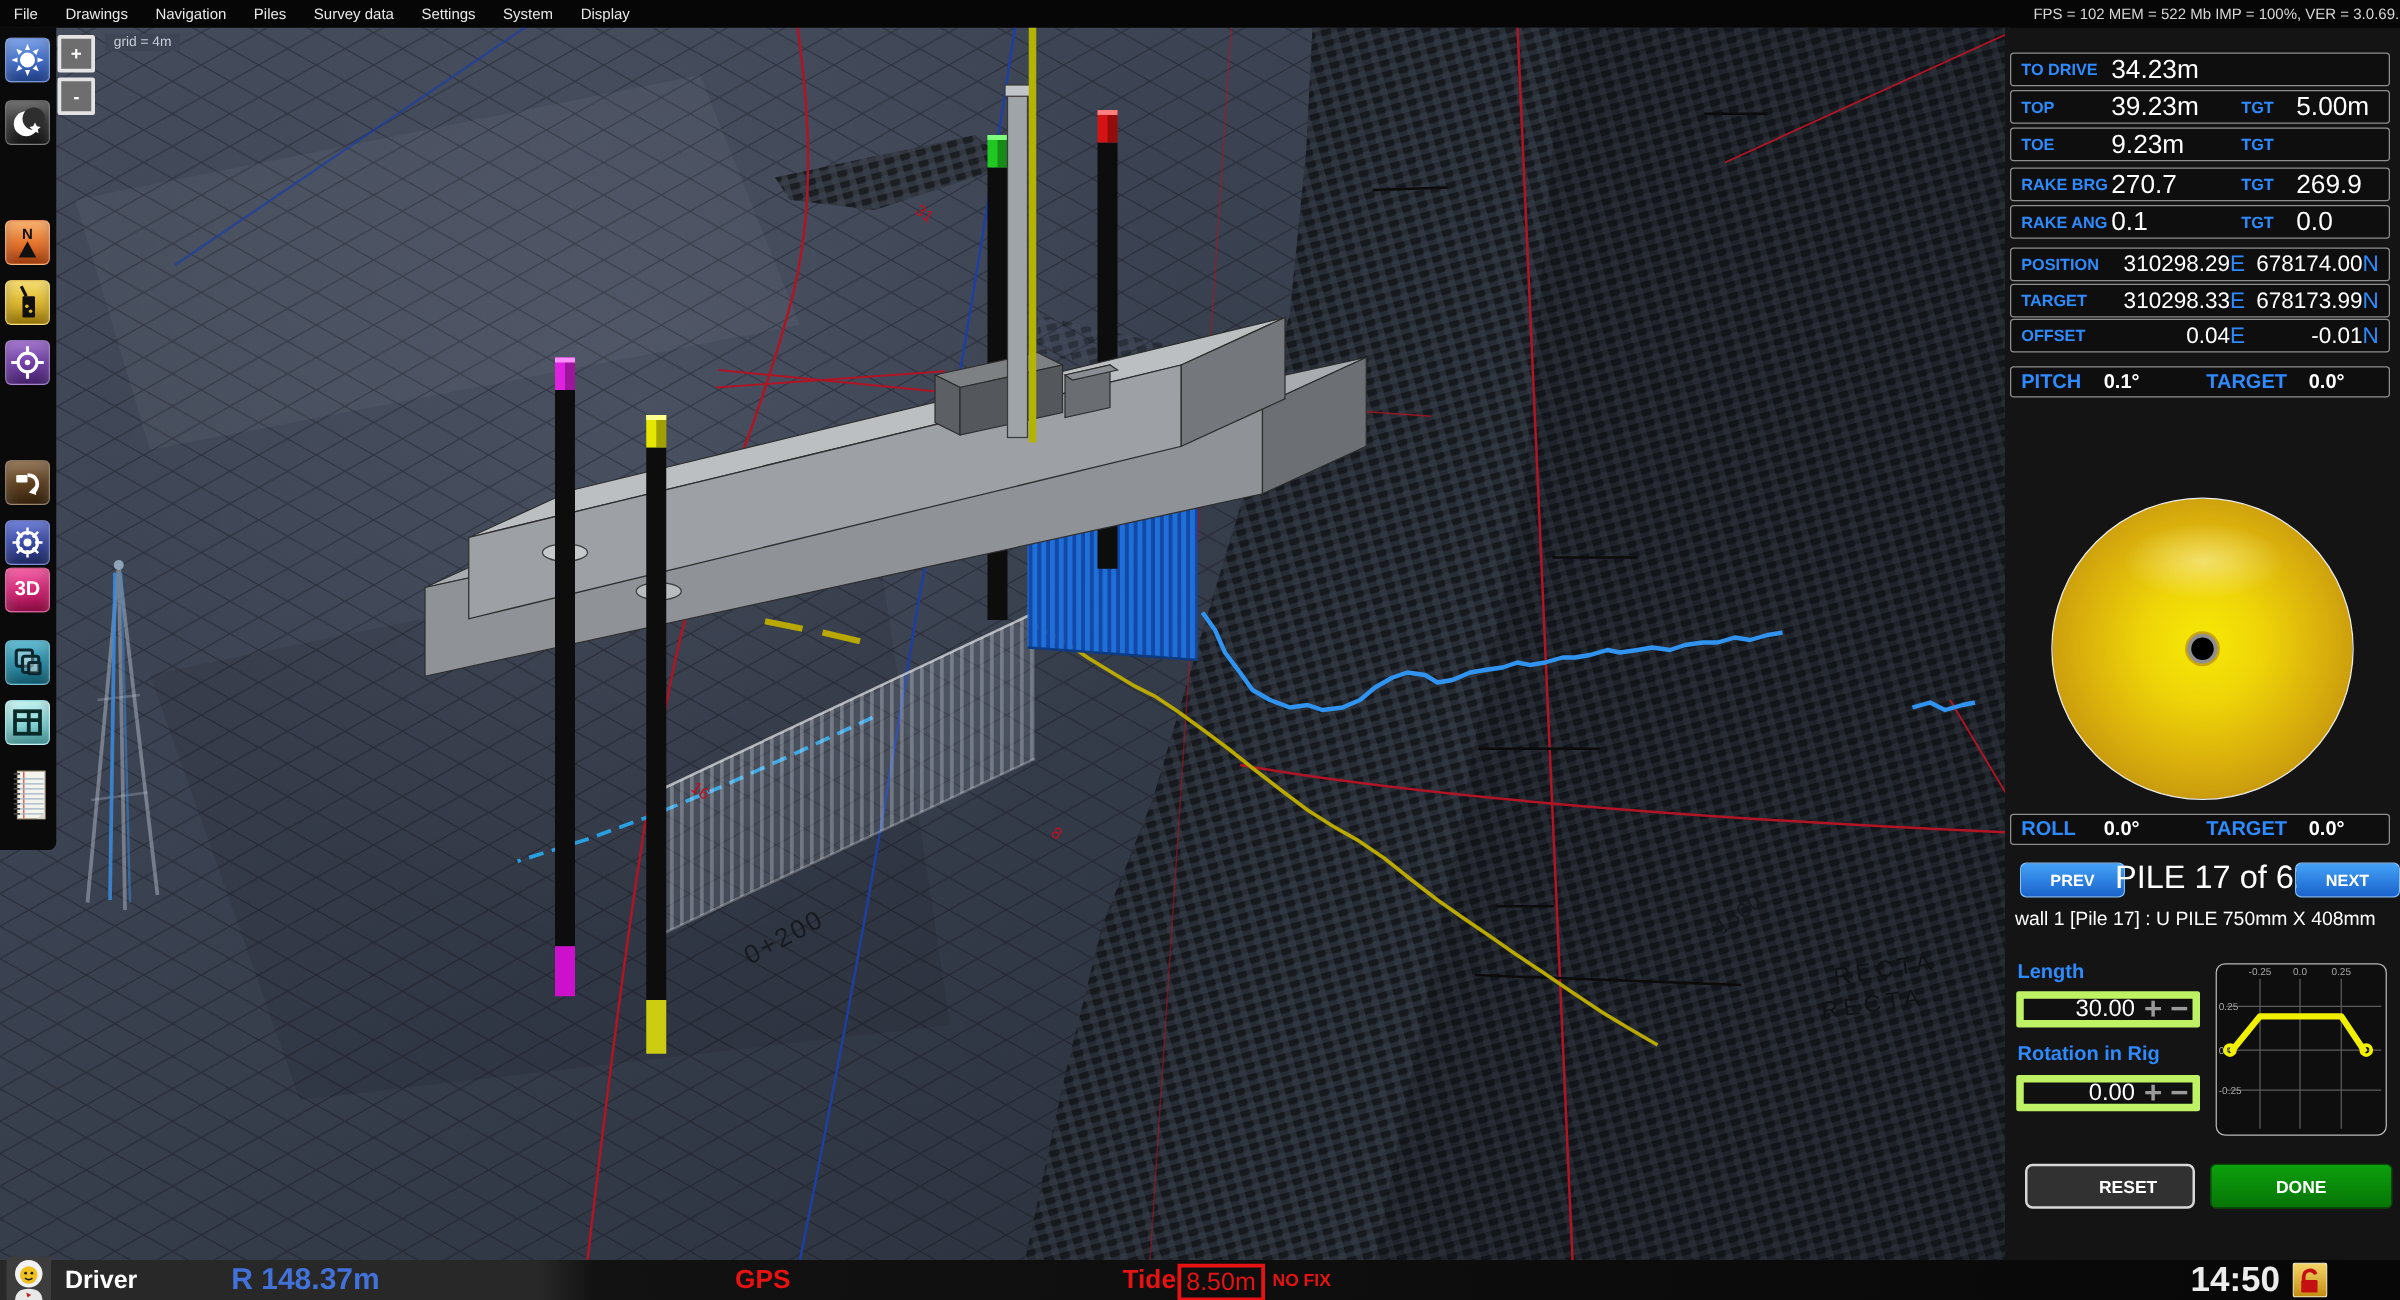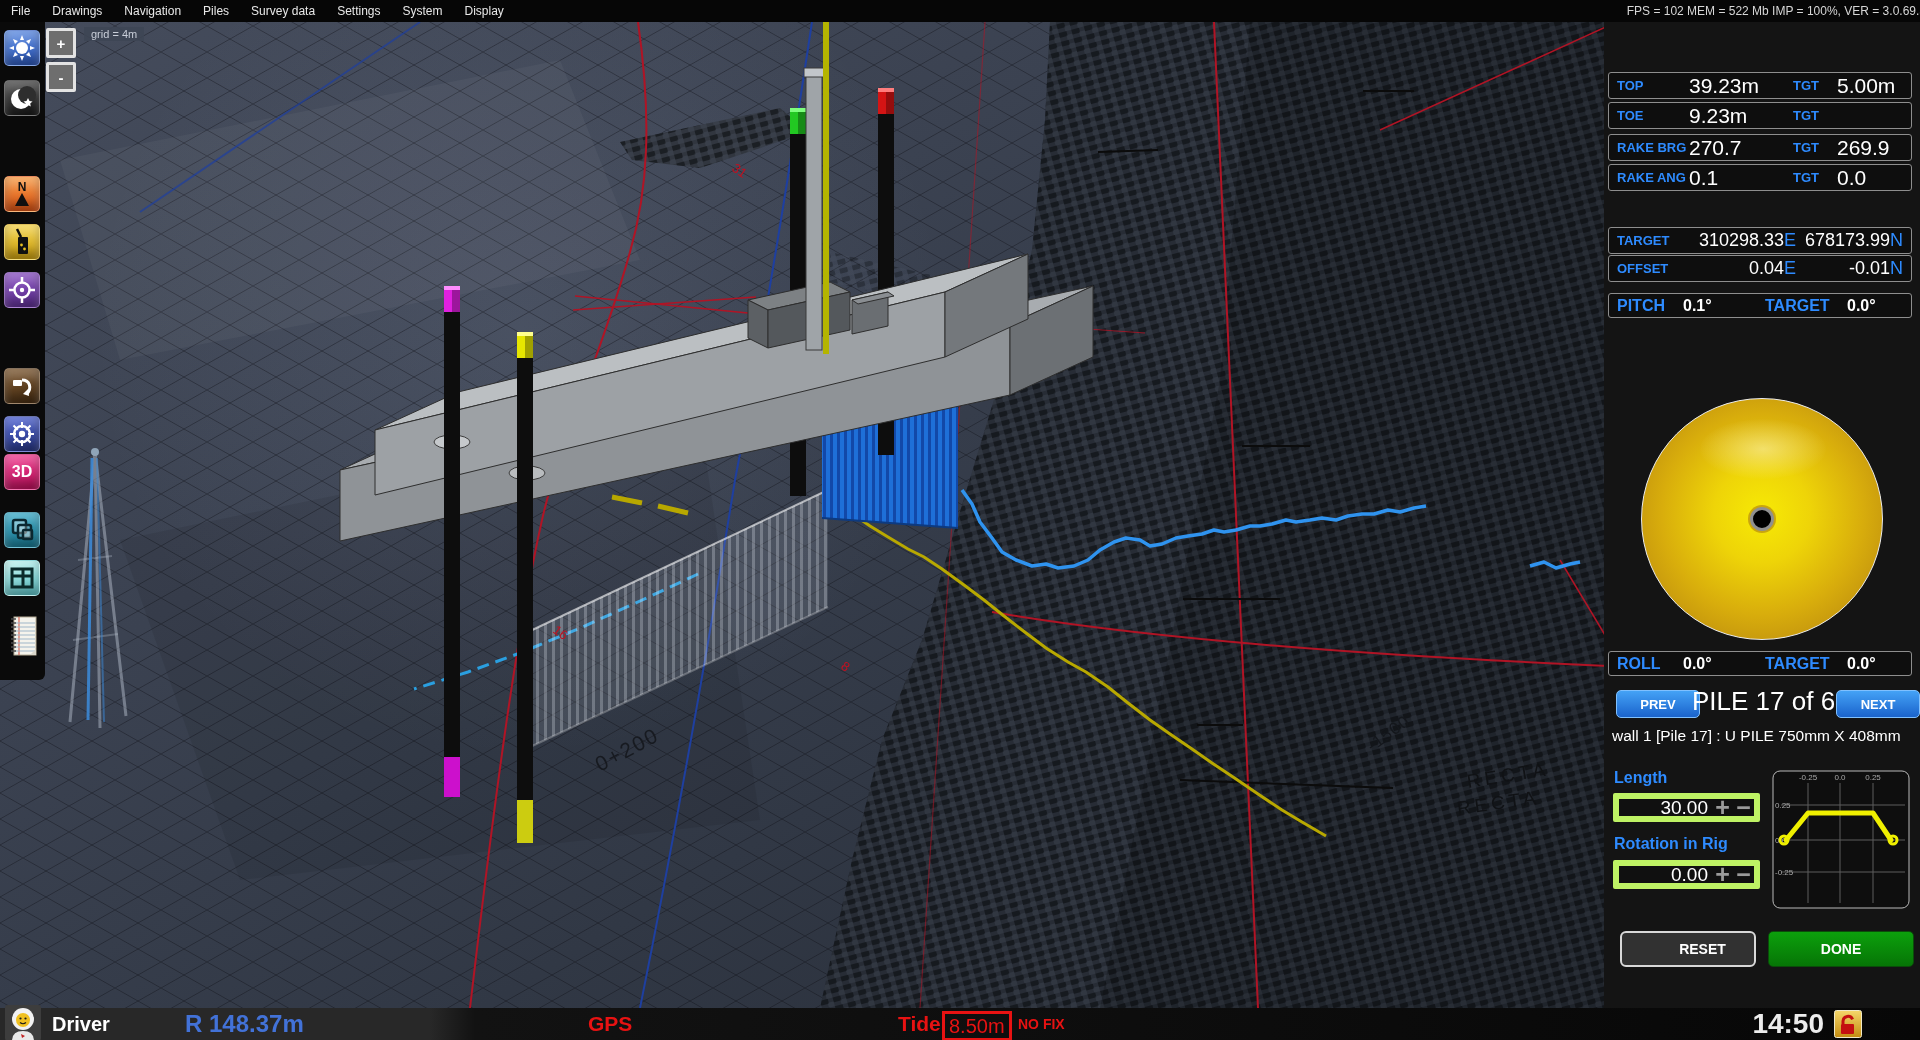--- a/index.html
+++ b/index.html
@@ -370,20 +370,24 @@
         <g stroke="#4a4a4a" stroke-width="1.4">
           <path d="M4,4 H9 M4,8 H9 M4,12 H9 M4,16 H9 M4,20 H9 M4,24 H9 M4,28 H9 M4,32 H9 M4,36 H9"></path>
         </g>
         <polygon points="29,40 23,40 29,34" fill="#d9d6cb"></polygon>
       </svg>
     </div>
   </div>
 
   <div class="panel">
 
+    <div class="prow" style="top:20px;">
+      <span class="plabel">TO DRIVE</span>
+      <span class="pvalue">34.23m</span>
+    </div>
     <div class="prow" style="top:50px;">
       <span class="plabel">TOP</span>
       <span class="pvalue">39.23m</span>
       <span class="ptgt">TGT</span>
       <span class="ptgtv">5.00m</span>
     </div>
     <div class="prow" style="top:80px;">
       <span class="plabel">TOE</span>
       <span class="pvalue">9.23m</span>
       <span class="ptgt">TGT</span>
@@ -395,20 +399,25 @@
       <span class="ptgt">TGT</span>
       <span class="ptgtv">269.9</span>
     </div>
     <div class="prow" style="top:142px;">
       <span class="plabel">RAKE ANG</span>
       <span class="pvalue">0.1</span>
       <span class="ptgt">TGT</span>
       <span class="ptgtv">0.0</span>
     </div>
 
+    <div class="prow" style="top:176px;">
+      <span class="plabel">POSITION</span>
+      <span class="pcoord"><span>310298.29</span><span class="sfx">E</span></span>
+      <span class="pcoord"><span>678174.00</span><span class="sfx">N</span></span>
+    </div>
     <div class="prow" style="top:205px;">
       <span class="plabel">TARGET</span>
       <span class="pcoord"><span>310298.33</span><span class="sfx">E</span></span>
       <span class="pcoord"><span>678173.99</span><span class="sfx">N</span></span>
     </div>
     <div class="prow" style="top:233px;">
       <span class="plabel">OFFSET</span>
       <span class="pcoord"><span>0.04</span><span class="sfx">E</span></span>
       <span class="pcoord"><span>-0.01</span><span class="sfx">N</span></span>
     </div>

